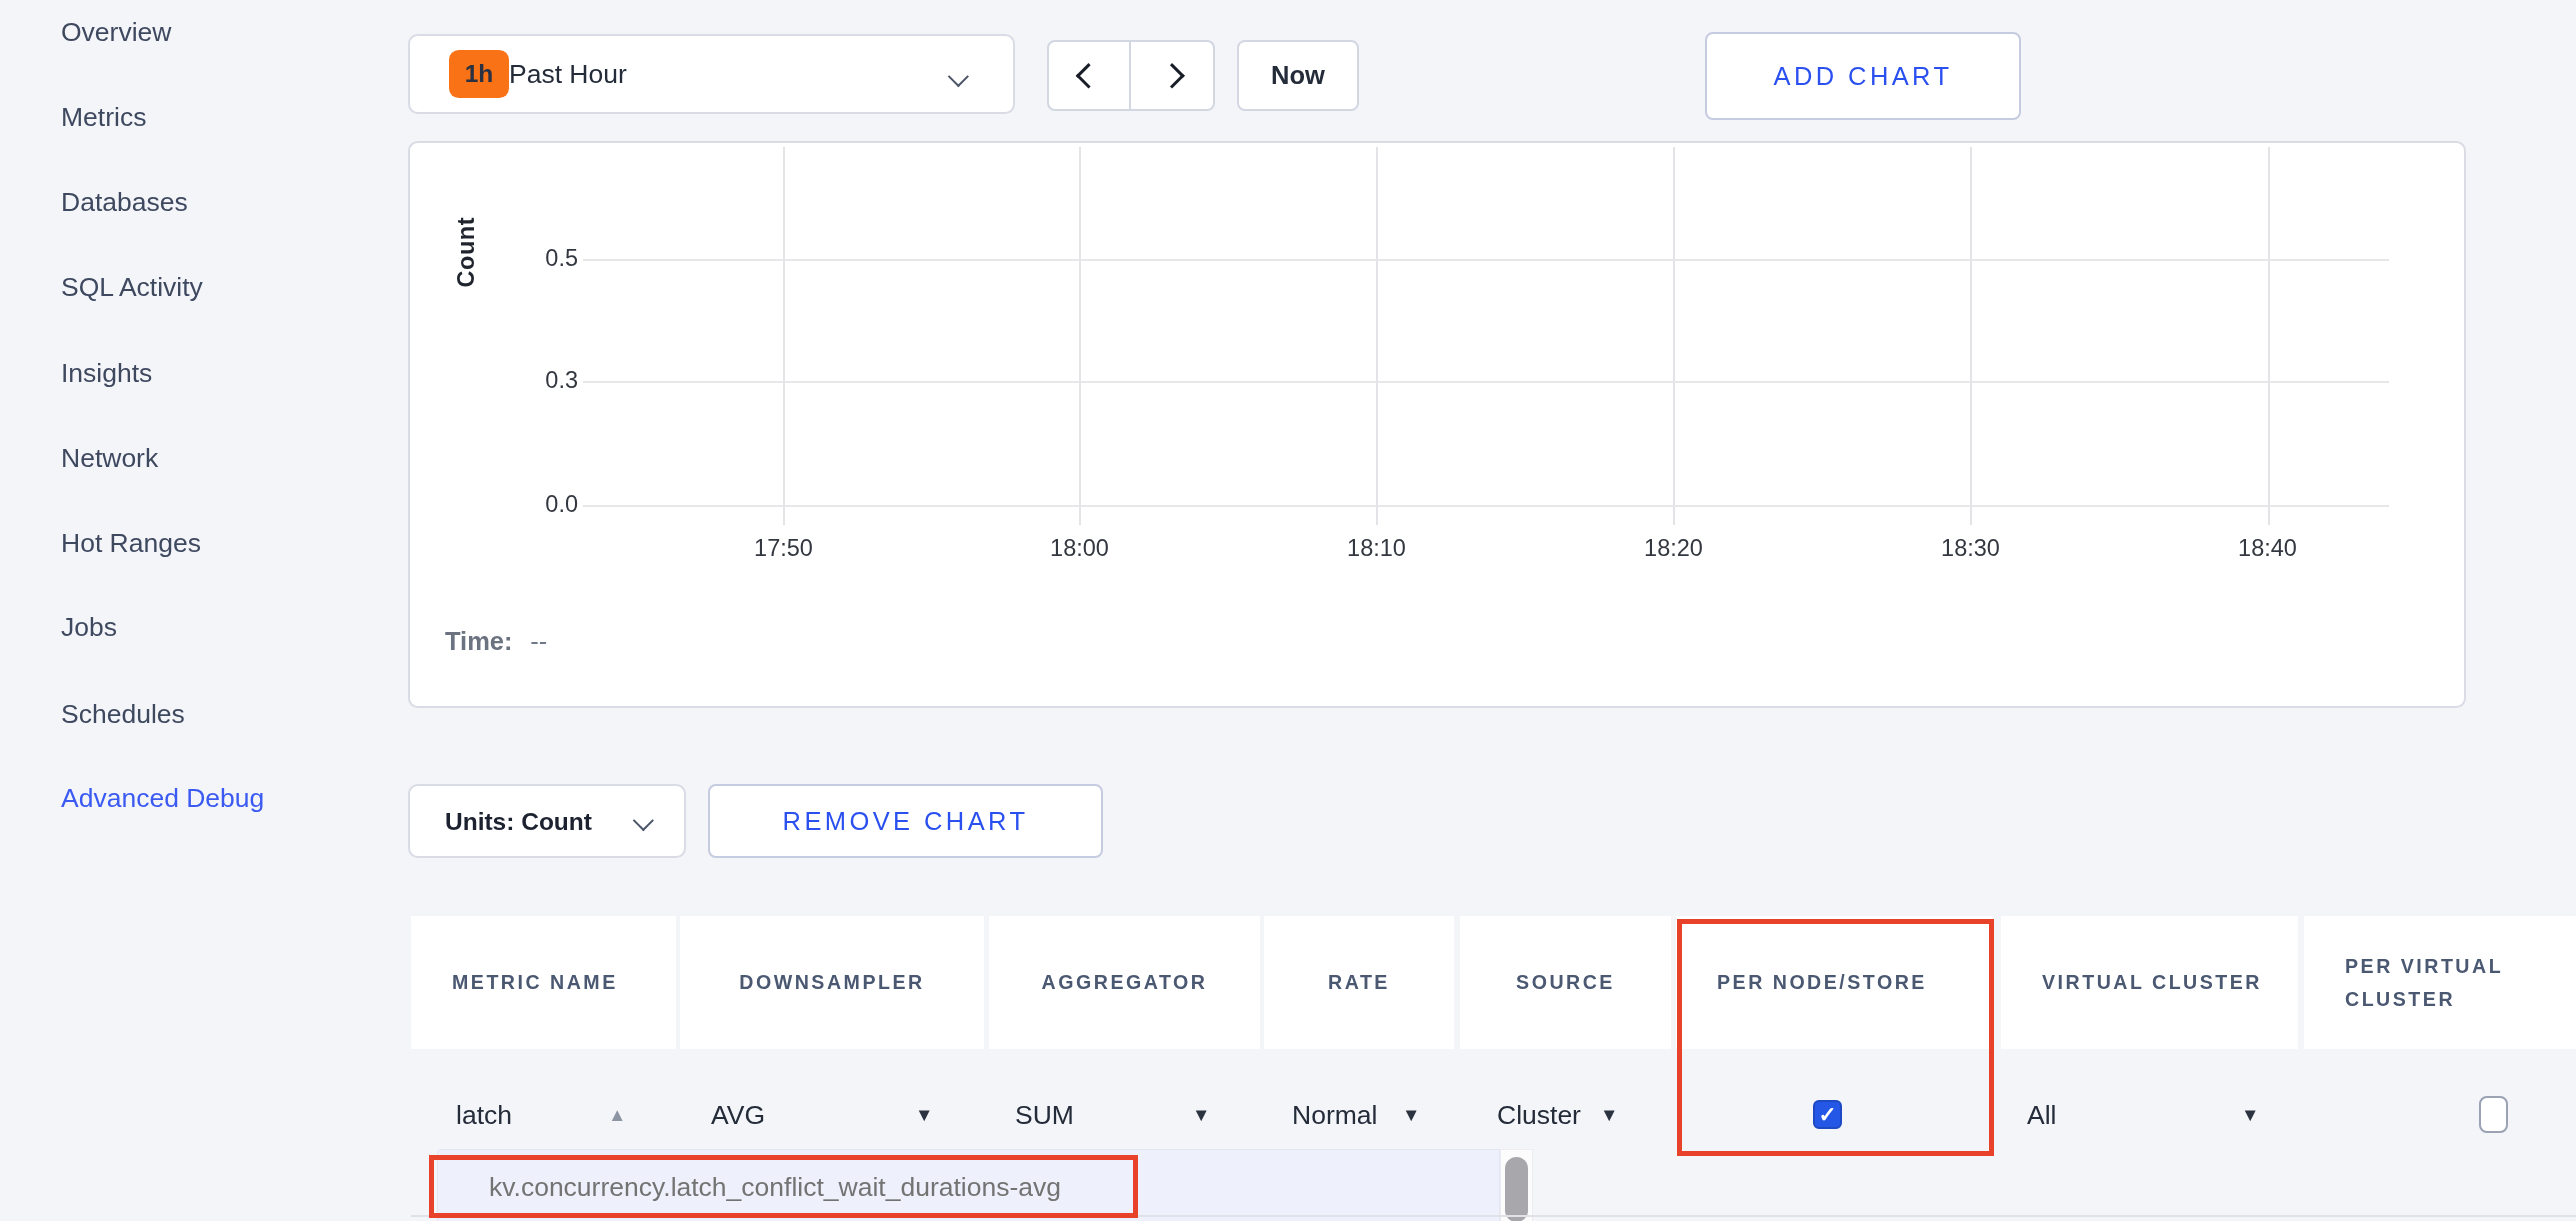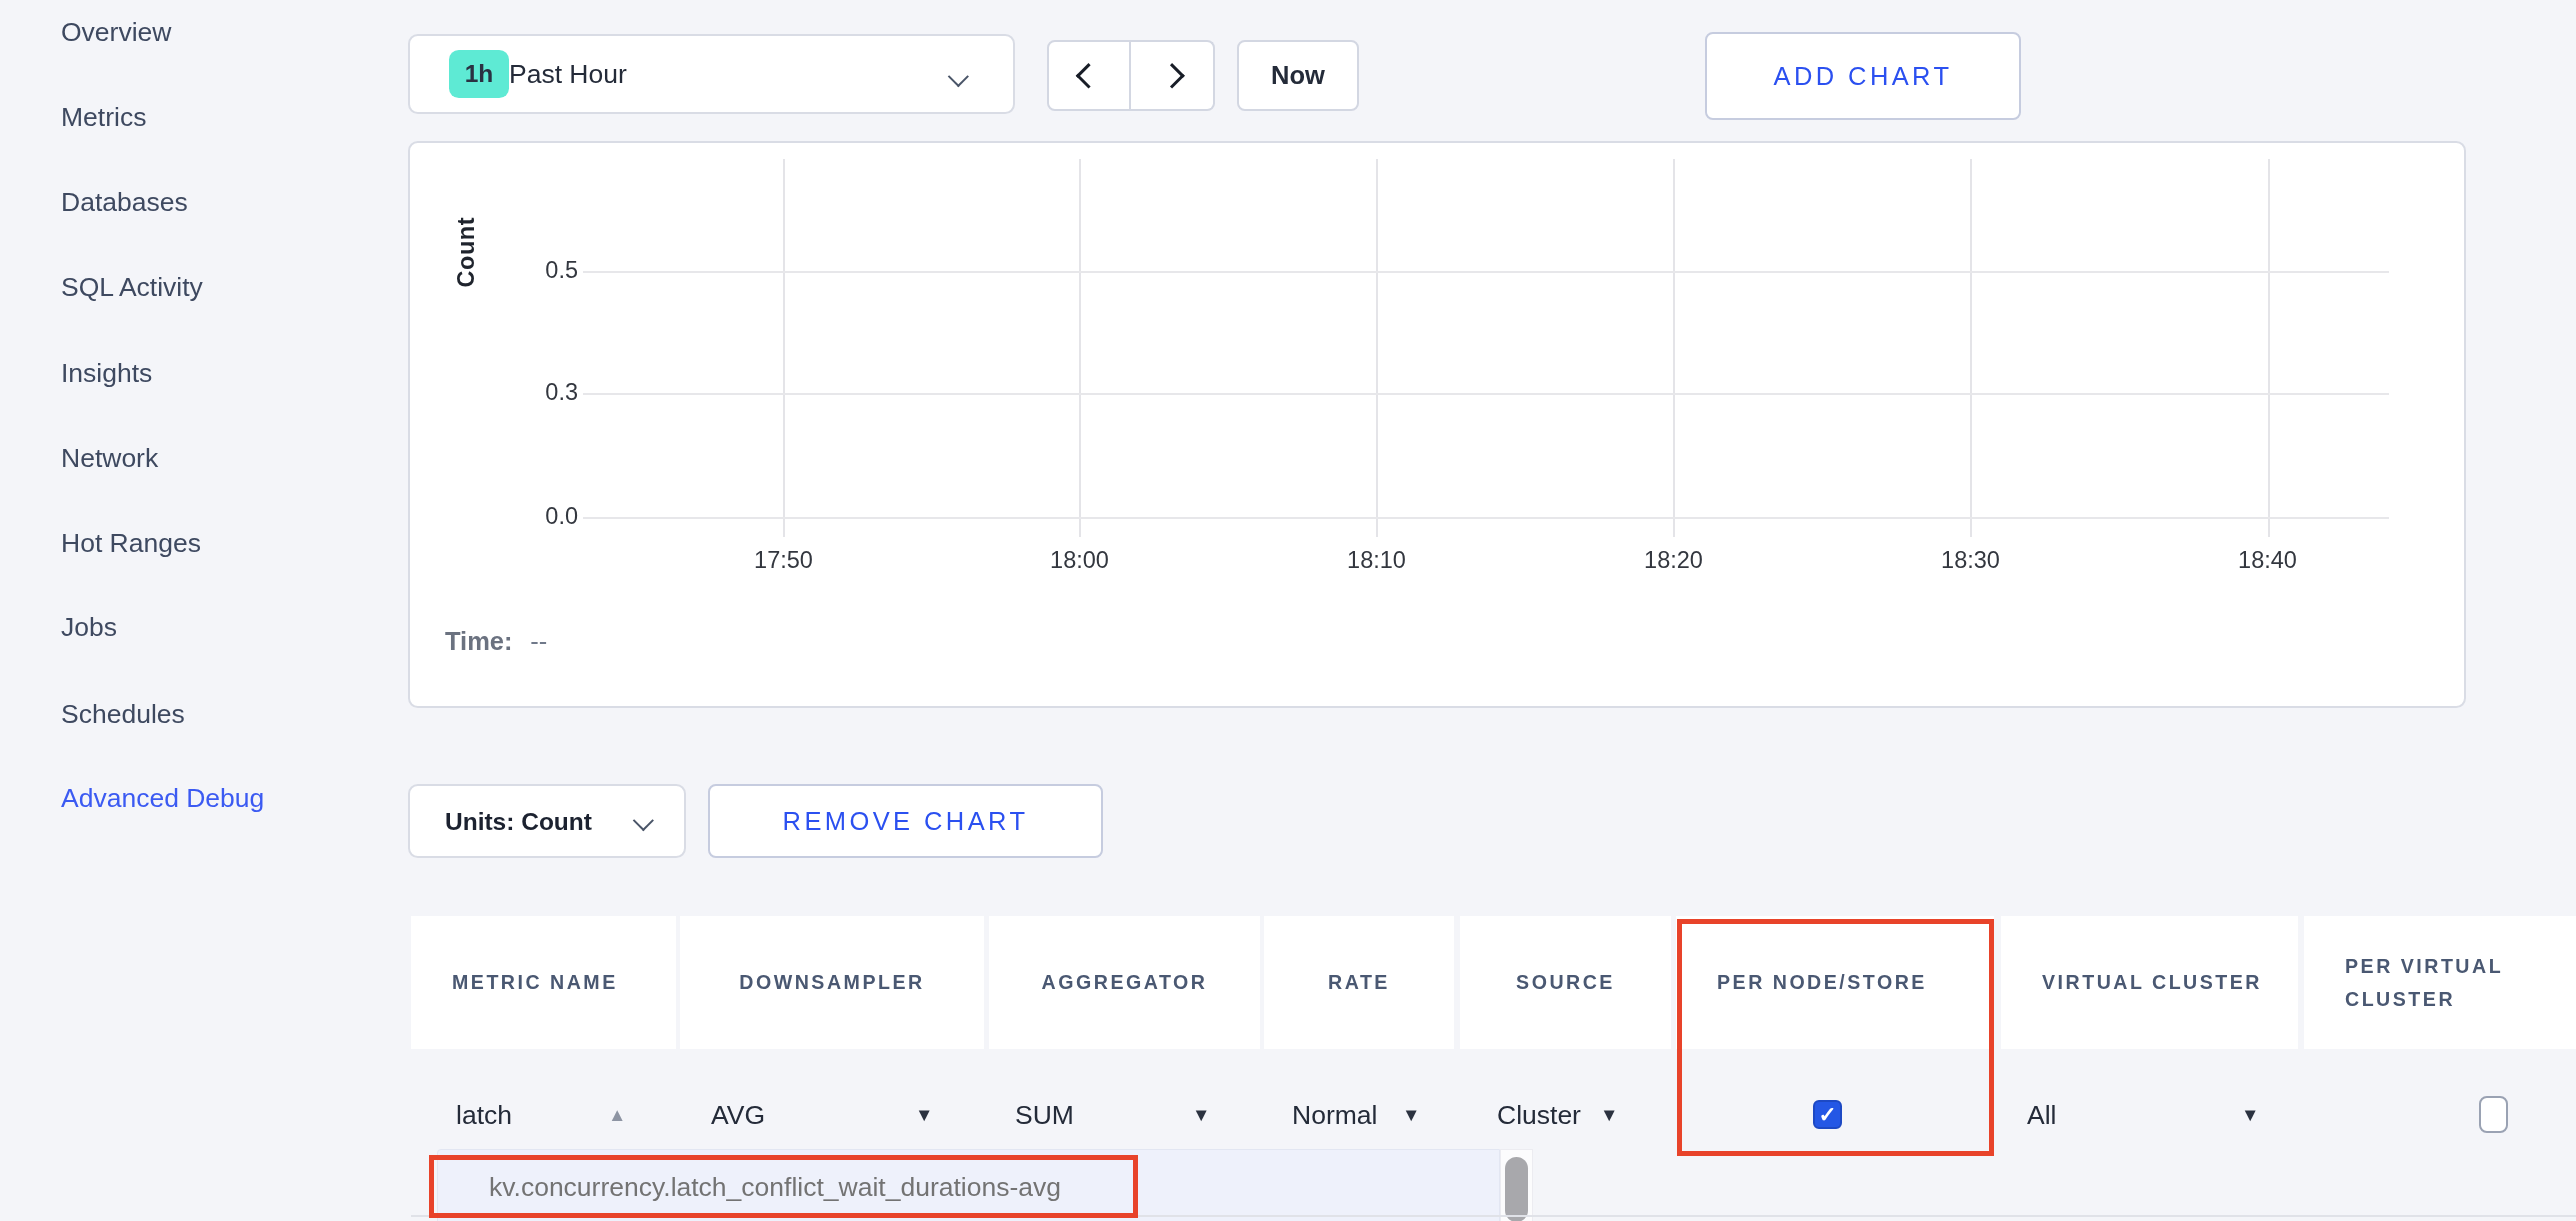--- a/index.html
+++ b/index.html
@@ -17,21 +17,21 @@
   .panel { position:absolute; background:#ffffff; border:2px solid #d9dce5; border-radius:9.8px; }
   .btn-outline-blue { display:flex; align-items:center; justify-content:center;
       background:#fff; border:2px solid #c6ccdf; border-radius:7.8px;
       color:#2b50f0; font-size:25.5px; font-weight:400; letter-spacing:3.4px; cursor:pointer; }
   .btn-plain { display:flex; align-items:center; justify-content:center;
       background:#fff; border:2px solid #d3d7e2; border-radius:7.8px;
       color:#242b39; font-size:25.5px; font-weight:700; cursor:pointer; }
 
   
   .timepicker { display:flex; align-items:center; cursor:pointer; }
-  .tp-badge { background:#5eead4; border-radius:9.8px; font-weight:700; font-size:24.5px; color:#2a3142;
+  .tp-badge { background:#f97316; border-radius:9.8px; font-weight:700; font-size:24.5px; color:#2a3142;
       padding:9.8px 15.7px; margin-left:39px; }
   .tp-label { font-size:26.5px; color:#242b39; }
   .chev { display:inline-block; width:14.7px; height:14.7px; border-right:2.9px solid #4a5568; border-bottom:2.9px solid #4a5568; }
   .chev.down  { transform:rotate(45deg); }
   .chev.left  { transform:rotate(135deg); border-width:3.9px; width:17.6px; height:17.6px; border-color:#181d27; }
   .chev.right { transform:rotate(-45deg); border-width:3.9px; width:17.6px; height:17.6px; border-color:#181d27; }
   .tp-caret { position:absolute; right:47px; top:33px; }
 
   .arrow-group { position:absolute; display:flex; }
   .arrow-btn { width:84px; height:71px; background:#fff; border:2px solid #d3d7e2;
@@ -110,21 +110,21 @@
 </div>
 
 <div class="btn-plain abs" style="left:1237px; top:40px; width:122px; height:71px;">Now</div>
 
 <div class="btn-outline-blue abs" style="left:1705px; top:32px; width:316px; height:88px;">ADD CHART</div>
 
 <div class="panel" style="left:408px; top:141px; width:2058px; height:567px;">
 
   <div class="ylabel" style="left:43px; top:74px;">Count</div>
 
-  <div class="abs" style="left:0; top:12px; width:2058px; height:567px;padding-left:28px;">
+  <div class="abs" style="left:0; top:0; width:2058px; height:567px;padding-left:28px;">
 
     <div class="gridline-v" style="left:373px;  top:3.9px; height:378px;"></div>
     <div class="gridline-v" style="left:669px;  top:3.9px; height:378px;"></div>
     <div class="gridline-v" style="left:966px;  top:3.9px; height:378px;"></div>
     <div class="gridline-v" style="left:1263px; top:3.9px; height:378px;"></div>
     <div class="gridline-v" style="left:1560px; top:3.9px; height:378px;"></div>
     <div class="gridline-v" style="left:1858px; top:3.9px; height:378px;"></div>
 
     <div class="gridline-h" style="left:173px; top:116px; width:1806px;"></div>
     <div class="gridline-h" style="left:173px; top:238px; width:1806px;"></div>

